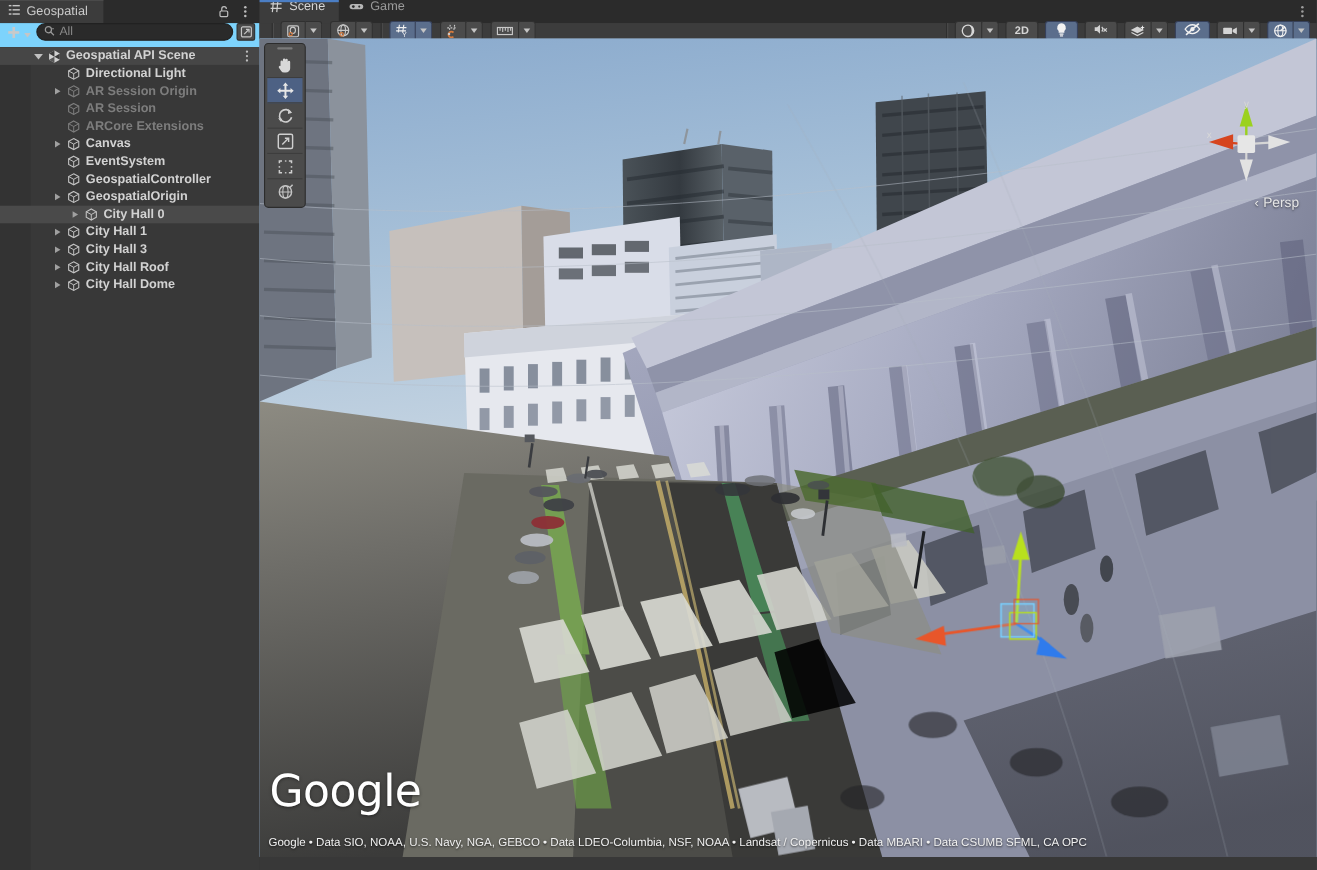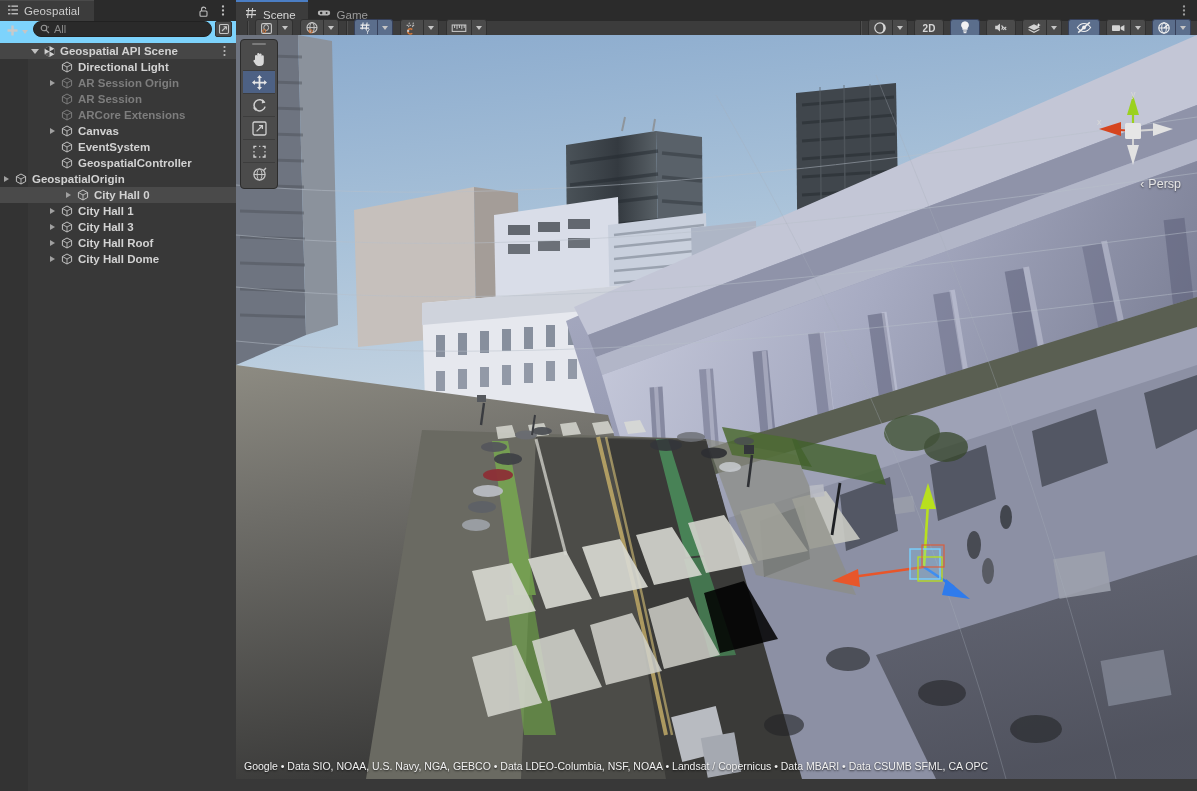--- a/index.html
+++ b/index.html
@@ -52,21 +52,21 @@
   .row-kebab { position: absolute; right: 6px; top: 1px; }
 
   .tri { width: 0; height: 0; border-left: 5px solid #a0a0a0; border-top: 3.5px solid transparent;
          border-bottom: 3.5px solid transparent; }
   .tri.open { border-left: 4px solid transparent; border-right: 4px solid transparent;
               border-top: 5px solid #c0c0c0; border-bottom: none; }
 
   
   .scene { position: relative; width: 961px; height: 791px; background: #383838; flex: 0 0 961px; }
   .s-tabbar { position: relative; height: 21px; background: #2b2b2b; display: flex; }
-  .s-tab { position: relative; height: 21px; display: flex; align-items: flex-end; gap: 6px;
+  .s-tab { position: relative; height: 21px; display: flex; align-items: flex-start; gap: 6px;
            padding: 0 12px 0 9px; font-size: 11.5px; color: #9b9b9b; }
   .s-tab.active { background: #3c3c3c; color: #d6d6d6; }
   .s-tab.active::before { content: ""; position: absolute; left: 0; right: 0; top: 0; height: 2px; background: #4b7ec4; }
   .s-kebab { position: absolute; right: 7px; top: 3px; }
 
   .s-toolbar { position: relative; height: 14px; background: #3c3c3c; display: flex;
                align-items: center; padding: 0 4px; }
   .sep { width: 1px; height: 14px; background: #2e2e2e; margin: 0 7px;
          box-shadow: 1px 0 0 #4e4e4e; }
   .tb-grp { display: flex; align-items: center; }
@@ -268,21 +268,21 @@
           <div class="h-row" style="padding-left: 46px;">
             <span class="tw"></span>
             <span class="ico">
               <svg width="12" height="12" viewBox="0 0 12 12">
                 <path d="M6 1 L10.6 3.5 V8.5 L6 11 L1.4 8.5 V3.5 z" fill="none" stroke="#c2c2c2" stroke-width="1"></path>
                 <path d="M1.4 3.5 L6 6 L10.6 3.5 M6 6 V11" fill="none" stroke="#c2c2c2" stroke-width="0.9"></path>
               </svg>
             </span>
             <span class="lbl">GeospatialController</span>
           </div>
-          <div class="h-row" style="">
+          <div class="h-row" style="padding-left: 46px;">
             <span class="tw">
               <span class="tri"></span>
             </span>
             <span class="ico">
               <svg width="12" height="12" viewBox="0 0 12 12">
                 <path d="M6 1 L10.6 3.5 V8.5 L6 11 L1.4 8.5 V3.5 z" fill="none" stroke="#c2c2c2" stroke-width="1"></path>
                 <path d="M1.4 3.5 L6 6 L10.6 3.5 M6 6 V11" fill="none" stroke="#c2c2c2" stroke-width="0.9"></path>
               </svg>
             </span>
             <span class="lbl">GeospatialOrigin</span>
@@ -921,16 +921,17 @@
           <line x1="98" y1="92" x2="26" y2="102" stroke="#e8562a" stroke-width="2.6"></line>
           <polygon points="6,106 32,94 34,112" fill="#e8562a"></polygon>
           <line x1="98" y1="92" x2="128" y2="112" stroke="#2f7bec" stroke-width="2.6"></line>
           <polygon points="144,124 120,104 116,120" fill="#2f7bec"></polygon>
           <rect x="84" y="74" width="30" height="30" fill="#78d0ff" fill-opacity="0.22" stroke="#78d0ff" stroke-width="1.4"></rect>
           <rect x="92" y="82" width="24" height="24" fill="none" stroke="#b8e01e" stroke-width="1.3"></rect>
           <rect x="96" y="70" width="22" height="22" fill="none" stroke="#e8562a" stroke-width="1.2" opacity="0.85"></rect>
         </svg>
       </div>
 
+      <div class="goog-wm">Google</div>
       <div class="attrib">Google • Data SIO, NOAA, U.S. Navy, NGA, GEBCO • Data LDEO-Columbia, NSF, NOAA • Landsat / Copernicus • Data MBARI • Data CSUMB SFML, CA OPC</div>
     </div>
   </div>
 </div>
 
 </body></html>

